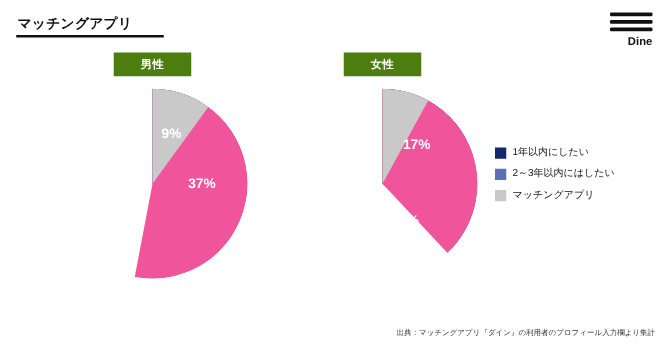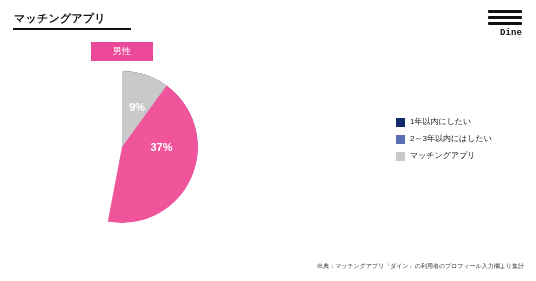--- a/index.html
+++ b/index.html
@@ -52,35 +52,34 @@
     margin-bottom:3.4px;
   }
   .logo-word{
     display:block;
     font-size:9px;
     font-weight:bold;
     letter-spacing:0.01em;
     color:#111;
     margin-top:2px;
     text-align:right;
-    font-family:Liberation Mono, monospace;
   }
 
   
   .chart-block{position:absolute;}
   .chart-left{left:46px;top:42px;}
   .chart-right{left:230px;top:42px;}
 
   .gender-label{
     width:62px;
     margin:0 auto;
-    background:#ec4899;
+    background:#4d7c0f;
     color:#fff;
     font-size:9px;
-    font-weight:normal;
+    font-weight:bold;
     text-align:center;
     padding:2.5px 0 3px;
     letter-spacing:0.04em;
   }
 
   .pie-wrap{
     position:relative;
     width:152px;height:152px;
     margin:10px auto 0;
   }
@@ -160,20 +159,33 @@
           <path d="M 50 50 L 50.000 0.000 A 50 50 0 0 1 79.389 9.549 Z" fill="#c9c9c9"></path>
         </svg>
       <span class="slice-label" style="left:60%;top:24%;">9%</span>
       <span class="slice-label" style="left:76%;top:50%;">37%</span>
       <span class="slice-label" style="left:30%;top:68%;">53%</span>
       <span class="slice-label" style="left:29%;top:28%;">10%</span>
     </div>
   </div>
 
   <div class="chart-block chart-right">
+    <div class="gender-label">女性</div>
+    <div class="pie-wrap">
+      <svg class="pie" viewBox="0 0 100 100" id="pie-female">
+          <path d="M 50 50 L 50.000 0.000 A 50 50 0 0 1 93.815 25.912 Z" fill="#12296b"></path>
+          <path d="M 50 50 L 50.000 0.000 A 50 50 0 0 1 86.448 84.227 Z" fill="#5a6fb5"></path>
+          <path d="M 50 50 L 50.000 0.000 A 50 50 0 0 1 84.227 86.448 Z" fill="#f0549b"></path>
+          <path d="M 50 50 L 50.000 0.000 A 50 50 0 0 1 74.088 6.185 Z" fill="#c9c9c9"></path>
+        </svg>
+      <span class="slice-label" style="left:68%;top:30%;">17%</span>
+      <span class="slice-label" style="left:62%;top:70%;">37%</span>
+      <span class="slice-label" style="left:22%;top:58%;">38%</span>
+      <span class="slice-label" style="left:33%;top:24%;">8%</span>
+    </div>
   </div>
 
   <div class="legend">
     <div class="legend-row">
       <span class="legend-swatch" style="background: rgb(18, 41, 107);"></span>
       <span class="legend-text">1年以内にしたい</span>
     </div>
     <div class="legend-row">
       <span class="legend-swatch" style="background: rgb(90, 111, 181);"></span>
       <span class="legend-text">2～3年以内にはしたい</span>

